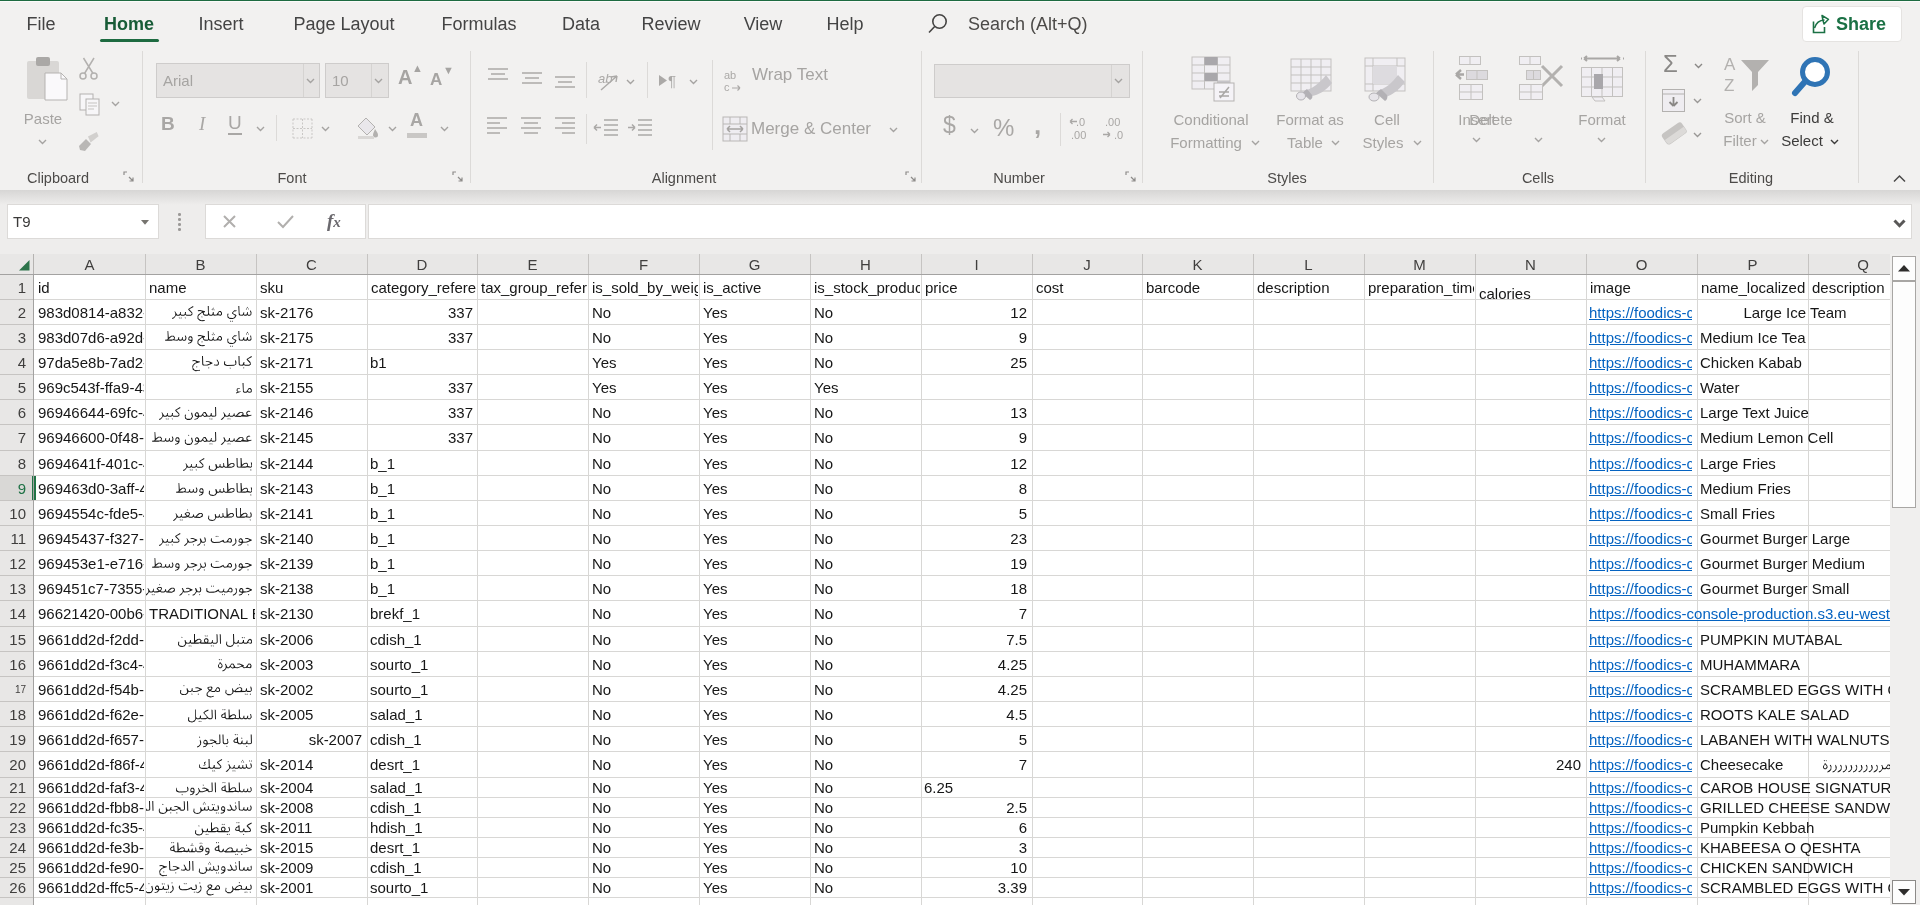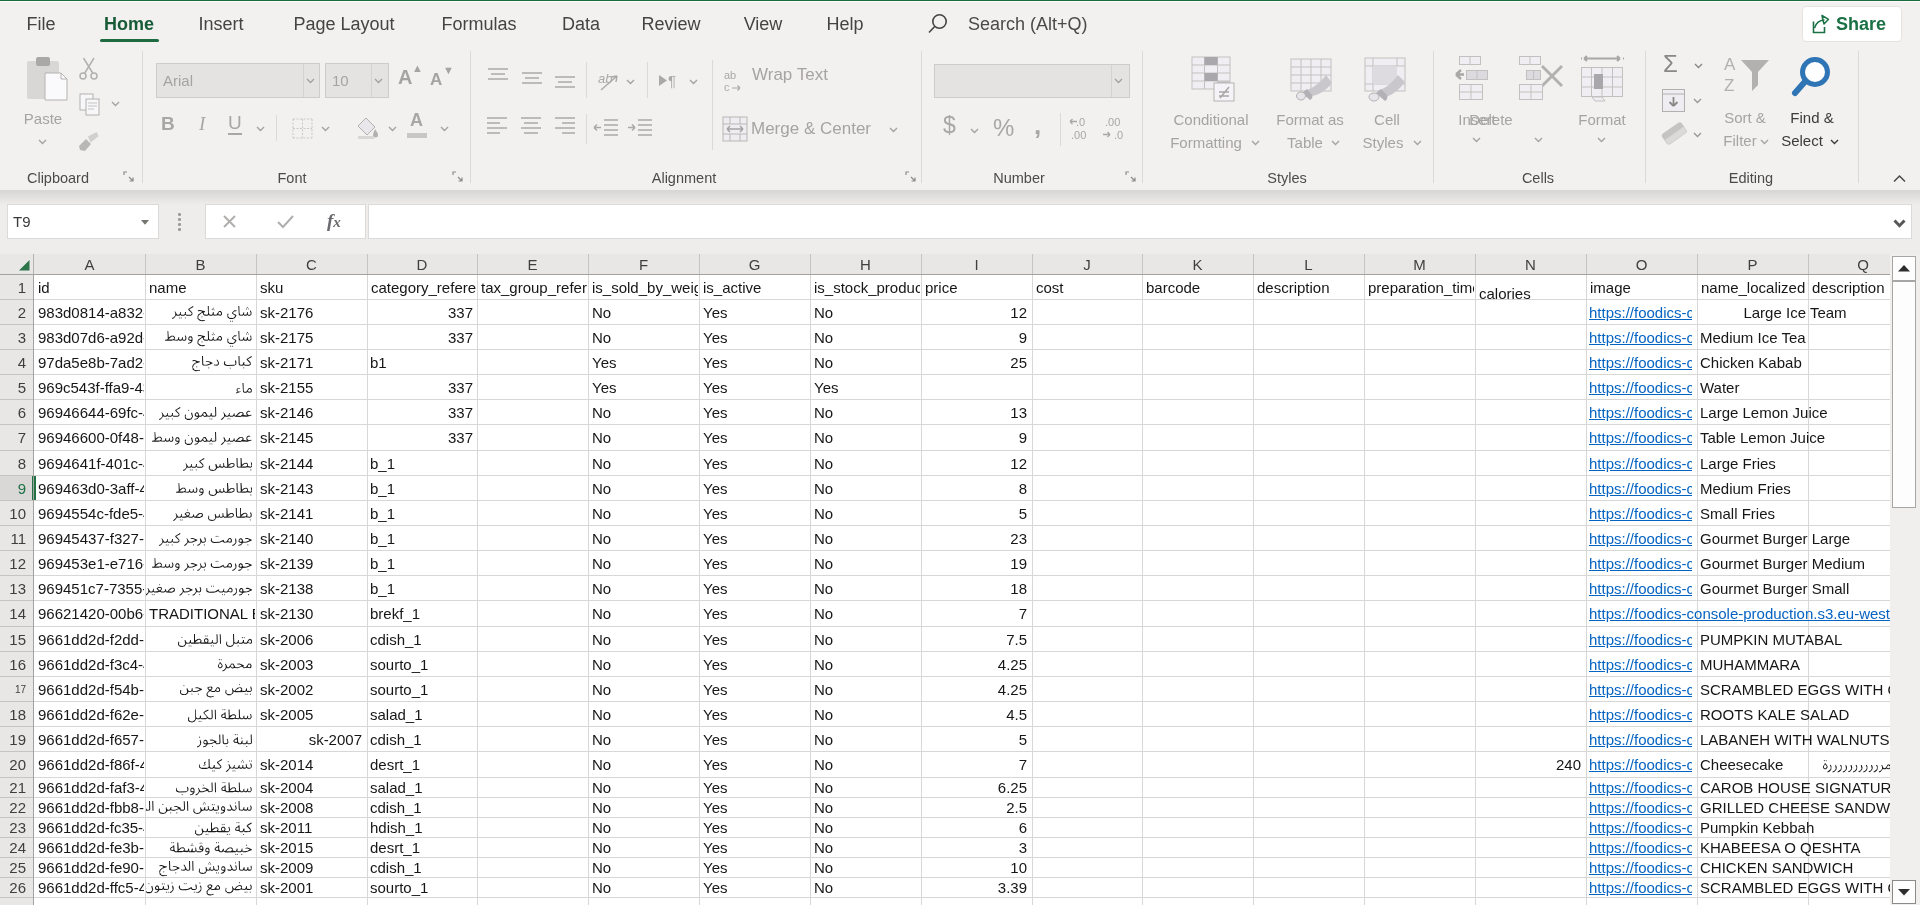--- a/index.html
+++ b/index.html
@@ -643,36 +643,36 @@
       </svg>
     </div>
     <div class="cell " style="left:260px;top:146px;width:102px;height:25px;line-height:25px;text-align:left">sk-2146</div>
     <div class="cell " style="left:370px;top:146px;width:103px;height:25px;line-height:25px;text-align:right">337</div>
     <div class="cell " style="left:592px;top:146px;width:103px;height:25px;line-height:25px;text-align:left">No</div>
     <div class="cell " style="left:703px;top:146px;width:103px;height:25px;line-height:25px;text-align:left">Yes</div>
     <div class="cell " style="left:814px;top:146px;width:102px;height:25px;line-height:25px;text-align:left">No</div>
     <div class="cell " style="left:924px;top:146px;width:103px;height:25px;line-height:25px;text-align:right">13</div>
     <div class="cell lnk" style="left:1589px;top:146px;width:103px;height:25px;line-height:25px;text-align:left">https://foodics-console-production.s3.eu-west-1.amazonaws.com/image.png</div>
     <div class="ab" style="left:1807px;top:146px;width:1px;height:24px;background:#fff"></div>
-    <div class="cell " style="left:1700px;top:146px;width:190px;height:25px;line-height:25px;text-align:left">Large Lemon Juice</div>
+    <div class="cell " style="left:1700px;top:146px;width:190px;height:25px;line-height:25px;text-align:left">Large Text Juice</div>
     <div class="cell " style="left:38px;top:171px;width:106px;height:26px;line-height:26px;text-align:left">96946600-0f48-43d1-b2ea</div>
     <div class="ab" style="left:152.2px;top:171px;width:99.80000000000001px;height:26px;overflow:hidden">
       <svg style="position:absolute;right:0;top:7.4px" width="99.8" height="13.2" viewBox="0 0 399 53" preserveAspectRatio="none">
         <path d="M312 45l-2 1l1 4l3 -1zM304 45l-2 2l1 3l4 -2zM240 45l-2 1l1 4l3 -1zM232 45l-2 2l1 3l4 -2zM160 22l-4 2l4 15l-6 8h-15l-5 -7l2 -9l-3 -1l-2 4l1 12l9 6h10l7 -3l6 -11zM106 21h-8l-4 5l-1 9l5 4l8 1l-7 6l-7 2v3l12 -3l6 -8v-13zM100 25h3l4 5l-1 5h-7l-2 -2v-5zM398 34l-1 -3l-10 2l-6 -5v-5l4 -4l8 -1l-1 -3h-8l-6 5l-1 9l4 5l-15 -2v-7l-3 -4l-11 -1l-6 3l-11 12l-4 -1l-1 -9l-3 1l-1 5l-4 4h-9l-2 -2l1 -8l-4 -1l-1 7l-4 4h-7l-7 -14l-4 1l4 9l-1 7l-13 12l1 2l7 -3l9 -12l12 2l5 -3l4 3h10l5 -4l4 4l21 1l5 -2l23 1zM363 28l-9 8l-14 -2l14 -11l6 1zM147 11l-2 1l1 4l3 -1zM256 0h-4l1 33l-2 2h-10l-3 -3l1 -8h-3l-1 6l-4 5h-8l-9 -15h-7l-11 15h-6l-3 -10l-5 -4h-4l-5 4l-2 9l5 5l8 1l-4 5l-10 3v3l11 -2l8 -10h8l5 -5l8 6l10 -2l12 1l5 -3l3 3l14 -1l3 -4zM178 25l6 3v7h-7l-2 -2v-5zM209 23l7 7l-2 6h-4l-5 -4v-5zM0 35l1 4h25l6 -2l17 2l5 -3l4 3h7l4 -3l4 3h7l4 -3l2 -9l-3 -9l-4 1l3 8l-2 8h-7l-2 -2l1 -8h-4l-1 7l-3 3l-8 -2l1 -8h-4l-1 7l-3 3h-9l-2 -2l2 -7l-5 -7h-10l-10 7l-2 -26h-3l1 31l-2 3zM36 26v4l-5 4h-18l14 -12h5z" fill="#1a1a1a" fill-rule="evenodd"></path>
       </svg>
     </div>
     <div class="cell " style="left:260px;top:171px;width:102px;height:26px;line-height:26px;text-align:left">sk-2145</div>
     <div class="cell " style="left:370px;top:171px;width:103px;height:26px;line-height:26px;text-align:right">337</div>
     <div class="cell " style="left:592px;top:171px;width:103px;height:26px;line-height:26px;text-align:left">No</div>
     <div class="cell " style="left:703px;top:171px;width:103px;height:26px;line-height:26px;text-align:left">Yes</div>
     <div class="cell " style="left:814px;top:171px;width:102px;height:26px;line-height:26px;text-align:left">No</div>
     <div class="cell " style="left:924px;top:171px;width:103px;height:26px;line-height:26px;text-align:right">9</div>
     <div class="cell lnk" style="left:1589px;top:171px;width:103px;height:26px;line-height:26px;text-align:left">https://foodics-console-production.s3.eu-west-1.amazonaws.com/image.png</div>
     <div class="ab" style="left:1807px;top:171px;width:1px;height:25px;background:#fff"></div>
-    <div class="cell " style="left:1700px;top:171px;width:190px;height:26px;line-height:26px;text-align:left">Table Lemon Juice</div>
+    <div class="cell " style="left:1700px;top:171px;width:190px;height:26px;line-height:26px;text-align:left">Medium Lemon Cell</div>
     <div class="cell " style="left:38px;top:197px;width:106px;height:25px;line-height:25px;text-align:left">9694641f-401c-48e2-a7d3</div>
     <div class="ab" style="left:182.5px;top:197px;width:69.5px;height:25px;overflow:hidden">
       <svg style="position:absolute;right:0;top:6.9px" width="69.5" height="13.2" viewBox="0 0 278 53" preserveAspectRatio="none">
         <path d="M269 47l1 3l4 -1l-2 -4zM53 45l-2 1l1 4l3 -1zM37 45l-3 3l1 2l4 -1zM29 45l-2 1l1 4l3 -1zM214 0l1 33l3 5l30 1l9 -2l14 2l6 -5v-10l-3 -7l-3 1l3 14l-3 3l-11 -3v-8l-5 -5l-10 1l-9 7l-2 -27h-4l1 33l-2 2h-7l-3 -3l-1 -32zM257 26v4l-5 4h-18l13 -11h7zM206 24l-5 -4h-9l-10 7l-2 -27h-4l1 33l-2 2h-6l-4 -4l-1 -11h-3v12l-3 3l-8 -2v-9h-3l-1 8l-3 3h-5l-5 -11l-4 1l3 15l-5 6l-4 2l-13 -2l-3 -4l1 -11h-4l-1 12l6 7l11 2l10 -3l8 -10h6l4 -3l3 3h8l5 -4l4 4h25l9 -3l4 -4zM203 27v3l-8 5l-15 -1l14 -11h4zM84 0l-19 12v3l13 13l1 3l-4 4h-17l-3 -3l1 -8h-4l-1 8l-3 3h-10l-3 -3l1 -8h-3l-1 6l-4 5h-7l-9 -14l-2 1l3 7v9l-6 7l-7 3l1 4l7 -3l9 -12l2 2h10l5 -3l3 3h12l4 -4l5 4h16l5 -2l3 -4l-1 -7l-12 -13l17 -9z" fill="#1a1a1a" fill-rule="evenodd"></path>
       </svg>
     </div>
     <div class="cell " style="left:260px;top:197px;width:102px;height:25px;line-height:25px;text-align:left">sk-2144</div>
     <div class="cell " style="left:370px;top:197px;width:103px;height:25px;line-height:25px;text-align:left">b_1</div>
     <div class="cell " style="left:592px;top:197px;width:103px;height:25px;line-height:25px;text-align:left">No</div>
     <div class="cell " style="left:703px;top:197px;width:103px;height:25px;line-height:25px;text-align:left">Yes</div>
@@ -862,21 +862,21 @@
     <div class="ab" style="left:176.0px;top:524px;width:76.0px;height:20px;overflow:hidden">
       <svg style="position:absolute;right:0;top:4.1px" width="76.0" height="13.8" viewBox="0 0 304 55" preserveAspectRatio="none">
         <path d="M25 48l-3 3l2 2l3 -1zM70 23h-8l-4 5l-1 9l5 4l8 1l-7 6l-7 2v3l12 -3l6 -8v-13zM64 27h3l4 5l-1 5h-7l-2 -2v-5zM50 27l-3 -8l-3 1l2 13l-4 4l-30 1l-8 -5l-1 -10h-2l-1 12l3 4l9 3l28 -1l9 -6zM109 10l-2 1l1 4l3 -1zM181 26l2 8l14 3l4 4h27l5 -2l18 2l5 -3l3 3h8l4 -3l4 3h7l4 -3l4 3h7l6 -7l-1 -10l-4 -4l-2 1l3 7v7l-2 2h-7l-2 -2l1 -8l-3 -1l-3 10l-8 1l-2 -2l1 -8l-4 1l-1 6l-3 3h-6l-4 -6l-1 -29h-4l1 33l-2 2l-10 -3v-8l-5 -5l-10 1l-9 7l-2 -27h-4l1 33l-2 2h-6l-4 -5l-1 -19h-3l-1 4l-8 3zM237 28v4l-5 4h-18l13 -11h7zM195 22l-1 10h-7l-2 -6l7 -5zM155 2l1 39h4l-1 -39zM146 2h-4l1 33l-2 2h-10l-1 -8l-16 -7l-10 2l1 2l12 1l5 3l-3 3l-11 4h-10l-8 -14l-2 3l3 6v7l-5 7l-8 4l1 4l8 -4l8 -11l2 2h10l18 -6l6 6l14 -2l2 -5zM196 0l-2 1l1 4l3 -1zM188 0l-2 2l1 3l4 -2z" fill="#1a1a1a" fill-rule="evenodd"></path>
       </svg>
     </div>
     <div class="cell " style="left:260px;top:524px;width:102px;height:20px;line-height:20px;text-align:left">sk-2004</div>
     <div class="cell " style="left:370px;top:524px;width:103px;height:20px;line-height:20px;text-align:left">salad_1</div>
     <div class="cell " style="left:592px;top:524px;width:103px;height:20px;line-height:20px;text-align:left">No</div>
     <div class="cell " style="left:703px;top:524px;width:103px;height:20px;line-height:20px;text-align:left">Yes</div>
     <div class="cell " style="left:814px;top:524px;width:102px;height:20px;line-height:20px;text-align:left">No</div>
-    <div class="cell " style="left:924px;top:524px;width:103px;height:20px;line-height:20px;text-align:right">6.25</div>
+    <div class="cell " style="left:924px;top:524px;width:103px;height:20px;line-height:20px;text-align:left">6.25</div>
     <div class="cell lnk" style="left:1589px;top:524px;width:103px;height:20px;line-height:20px;text-align:left">https://foodics-console-production.s3.eu-west-1.amazonaws.com/image.png</div>
     <div class="ab" style="left:1807px;top:524px;width:1px;height:19px;background:#fff"></div>
     <div class="cell " style="left:1700px;top:524px;width:190px;height:20px;line-height:20px;text-align:left">CAROB HOUSE SIGNATURE SALAD</div>
     <div class="cell " style="left:38px;top:544px;width:106px;height:20px;line-height:20px;text-align:left">9661dd2d-fbb8-49d5-a3c2</div>
     <div class="ab" style="left:146px;top:544px;width:106px;height:20px;overflow:hidden">
       <svg style="position:absolute;right:0;top:3.0px" width="141.0" height="16.0" viewBox="0 0 564 64" preserveAspectRatio="none">
         <path d="M21 58l-2 2l1 3h3zM14 58l-3 3l2 2l3 -1zM429 45l-2 2l1 3h3zM422 45l-3 3l2 2l3 -1zM261 47l1 3l4 -1l-2 -4zM239 45l-2 2l1 3l4 -2zM452 21h-7l-5 7l1 9l11 4l-6 5l-7 1v4l10 -2l7 -7l1 -14zM447 24l6 4v7h-7l-3 -3zM432 25l-3 -8l-3 1l2 15l-2 2l-14 -1v-10h-4l-1 7l-4 4h-8l-3 -3l-2 -12h-3l1 11l-3 4l-8 -1v-10h-3l-4 11h-5l-4 -5l-1 -6l-3 3l1 14l-6 6l-10 1l-5 -2l-4 -5l1 -10l-3 -1l-2 12l5 7l12 3l10 -3l6 -8l11 -4l12 2l5 -4l5 4h9l5 -3l4 3h12l6 -4zM39 18l-11 -1l-9 10v3l13 9l-5 7l-5 2l-14 -1l-5 -7l2 -9l-3 -1l-2 4l1 12l9 6h12l9 -4l6 -10l-2 -3l-10 -4l-2 -4l4 -5l8 -1zM464 35l4 4h10l5 -4l5 4h8l7 -8l-3 -14l-4 2l3 13l-3 3l-9 -1l-9 -19h-4l7 16l-4 4l-12 -2zM413 12l-2 1l1 4l3 -1zM403 14l1 3l4 -1l-2 -4zM205 13l1 3l4 -1l-2 -4zM377 9l-2 1l1 4l3 -1zM367 12l1 2l4 -1l-2 -4zM94 9l-2 2l1 3h3zM87 9l-3 3l2 2l3 -1zM498 5l-3 3l2 2l3 -1zM373 3l-2 2l1 3h3zM91 3l-3 3l1 2l4 -1zM510 0l1 32l2 5l13 2l5 -3l4 3h7l4 -3l4 3h7l4 -3l2 -9l-3 -9l-4 1l3 8l-2 8h-7l-2 -2l1 -8h-4l-1 7l-3 3l-8 -2l1 -8h-4l-1 7l-3 3h-8l-3 -4l-1 -31zM304 0l1 39h4l-1 -37zM295 2l-4 -2l1 32l-3 3l-11 -1l1 -7l-17 -7l-9 1v3h10l7 5l-13 6h-13l-3 -3l1 -8h-3l-5 11h-7l-4 -5l-1 -6l-3 3l1 14l-4 5l-6 2l-11 -2l-4 -5v-11h-2l-2 6l1 9l5 5l11 2l10 -3l9 -10h8l5 -3l4 3h11l17 -7l7 7h11l5 -4l1 -5zM165 0l1 39h4l-1 -39zM156 0h-4l1 33l-2 2h-7l-10 -15h-6l-11 15h-6l-3 -3l-2 -12h-3l1 11l-3 4l-8 -1v-10h-3l-4 11h-6l-2 -10l-3 -1l-3 10l-9 1l-3 -10l-5 -4h-4l-5 4l-2 9l5 5l8 1l-4 5l-10 3v3l11 -2l8 -10h9l5 -3l3 3h22l5 -4l5 4h7l5 -5l8 6l23 -2l3 -4zM51 25l6 3v7h-7l-2 -2v-5zM130 23l4 2l3 6l-2 5h-4l-6 -5v-3z" fill="#1a1a1a" fill-rule="evenodd"></path>
       </svg>
     </div>
     <div class="cell " style="left:260px;top:544px;width:102px;height:20px;line-height:20px;text-align:left">sk-2008</div>

